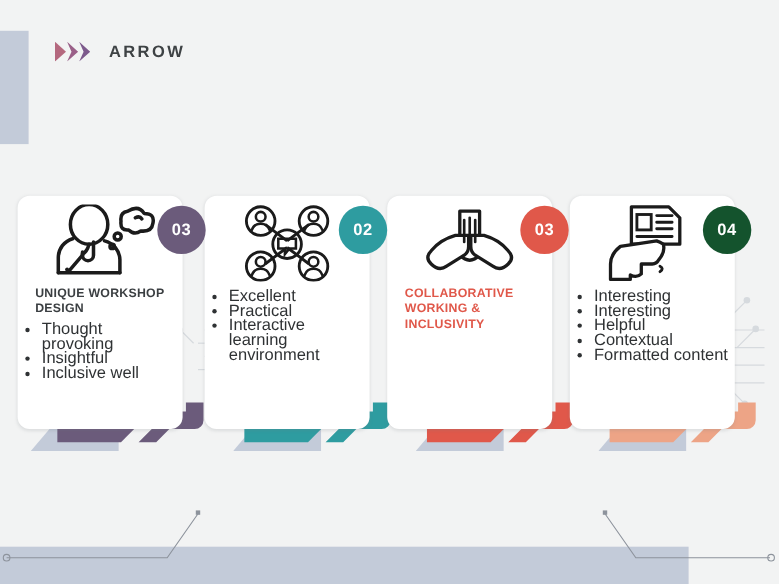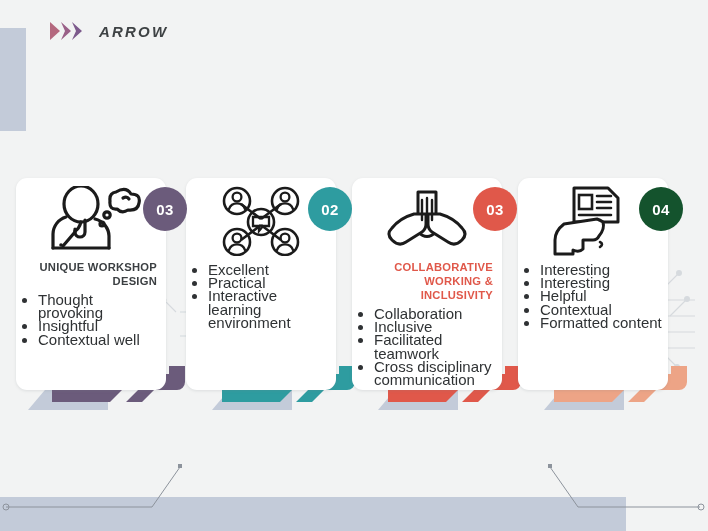--- a/index.html
+++ b/index.html
@@ -11,35 +11,35 @@
   }
   #stage{position:absolute;inset:0;width:708px;height:531px;}
 
   
   .bg-left-bar{position:absolute;left:0;top:28px;width:26px;height:103px;background:#c3cbd9;}
   .bg-bottom-band{position:absolute;left:0;top:497px;width:626px;height:34px;background:#c3cbd9;}
   .bg-circuit{position:absolute;inset:0;pointer-events:none;}
   .bg-trace{position:absolute;pointer-events:none;}
 
   
-  .logo{position:absolute;left:50px;top:22px;display:flex;align-items:center;gap:9px;font-style:italic;}
+  .logo{position:absolute;left:50px;top:38px;display:flex;align-items:center;gap:9px;}
   .logo-marks{display:flex;align-items:center;}
   .logo-text{font-size:15px;font-weight:bold;letter-spacing:2.2px;color:#3e4244;}
 
   
   .card{
     position:absolute;top:178px;width:150px;height:212px;
     background:#ffffff;border-radius:11px;
     box-shadow:0 1px 3px rgba(120,125,135,.18);
     z-index:6;
   }
   .card-icon{height:74px;display:flex;align-items:center;justify-content:center;padding-top:6px;}
   .card-title{
-    text-align:right;font-weight:bold;font-size:11.2px;line-height:14px;
-    letter-spacing:.25px;padding:2px 9px 0 0;
+    text-align:left;font-weight:bold;font-size:11.2px;line-height:14px;
+    letter-spacing:.25px;padding:2px 9px 0 16px;
   }
   .card-list{margin:5px 0 0 0;padding:0 6px 0 22px;list-style:disc;}
   .card-list li{font-size:15px;line-height:13.2px;color:#2f3234;margin:0;}
 
   
   .badge{
     position:absolute;top:187px;width:44px;height:44px;border-radius:50%;
     display:flex;align-items:center;justify-content:center;
     color:#fff;font-size:15px;font-weight:bold;letter-spacing:.5px;z-index:8;
   }
@@ -128,21 +128,21 @@
           <circle cx="61" cy="38" r="2"></circle>
           <path d="M82 12 q4 -2 6 1"></path>
         </g>
         <circle cx="20" cy="59" r="1.8" fill="#1b1b1b"></circle>
       </svg>
     </div>
     <div class="card-title" style="color:#3b3f42">UNIQUE WORKSHOP DESIGN</div>
     <ul class="card-list">
       <li>Thought provoking</li>
       <li>Insightful</li>
-      <li>Contextual well</li>
+      <li>Inclusive well</li>
     </ul>
   </div>
   <div class="badge" style="left:143px;background:#6b5b7b;">03</div>
 
   <svg class="shadowtri" style="left:212px;top:384px;" width="80" height="26">
     <path d="M0 26 L22 0 L80 0 L80 26 Z" fill="#c3cbd9"></path>
   </svg>
   <div class="tail" style="left:222px;top:366px;">
     <svg width="148" height="44" viewBox="0 0 148 44">
       <path d="M0 8 h58 l14 14 l-14 14 H0 Z" fill="#2e9ca0"></path>
@@ -202,26 +202,20 @@
           <path d="M56 26 q14 4 22 14 q6 6 0 12 q-7 7 -14 2 l-16 -10 q-4 -3 -4 -8 v-10 Z"></path>
         </g>
         <g stroke="#1b1b1b" stroke-width="2.4" stroke-linecap="round">
           <path d="M38 12 v20"></path>
             <path d="M43 10 v22"></path>
             <path d="M48 12 v20"></path>
         </g>
       </svg>
     </div>
     <div class="card-title" style="color:#e0584a">COLLABORATIVE WORKING &amp; INCLUSIVITY</div>
-    <ul class="card-list">
-      <li>Collaboration</li>
-      <li>Inclusive</li>
-      <li>Facilitated teamwork</li>
-      <li>Cross disciplinary communication</li>
-    </ul>
   </div>
   <div class="badge" style="left:473px;background:#e0584a;">03</div>
 
   <svg class="shadowtri" style="left:544px;top:384px;" width="80" height="26">
     <path d="M0 26 L22 0 L80 0 L80 26 Z" fill="#c3cbd9"></path>
   </svg>
   <div class="tail" style="left:554px;top:366px;">
     <svg width="148" height="44" viewBox="0 0 148 44">
       <path d="M0 8 h58 l14 14 l-14 14 H0 Z" fill="#eda486"></path>
       <path d="M74 8 h16 l14 14 l-14 14 H74 l14 -14 Z" fill="#eda486"></path>

